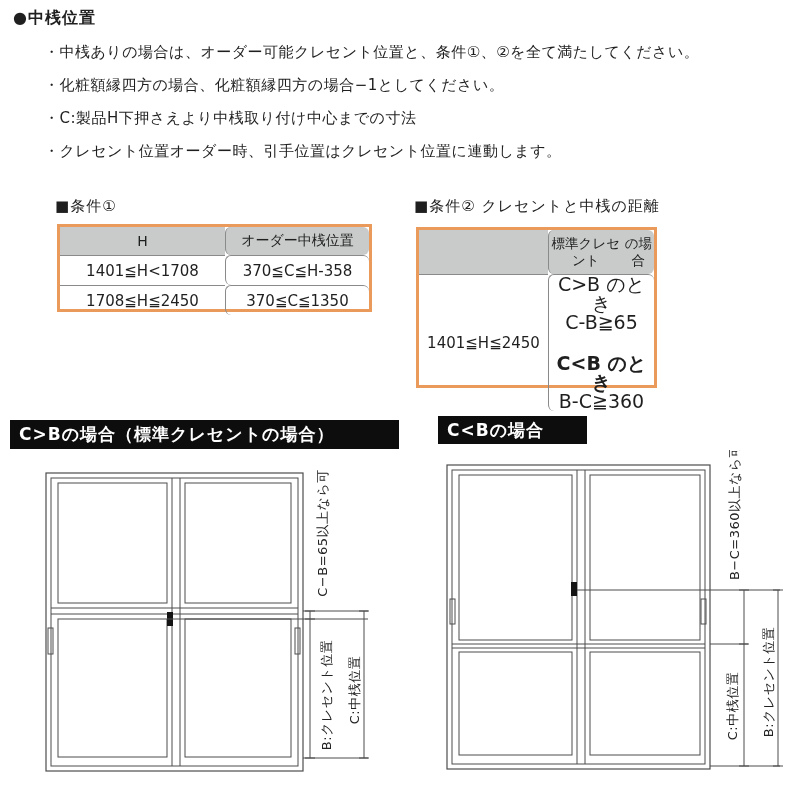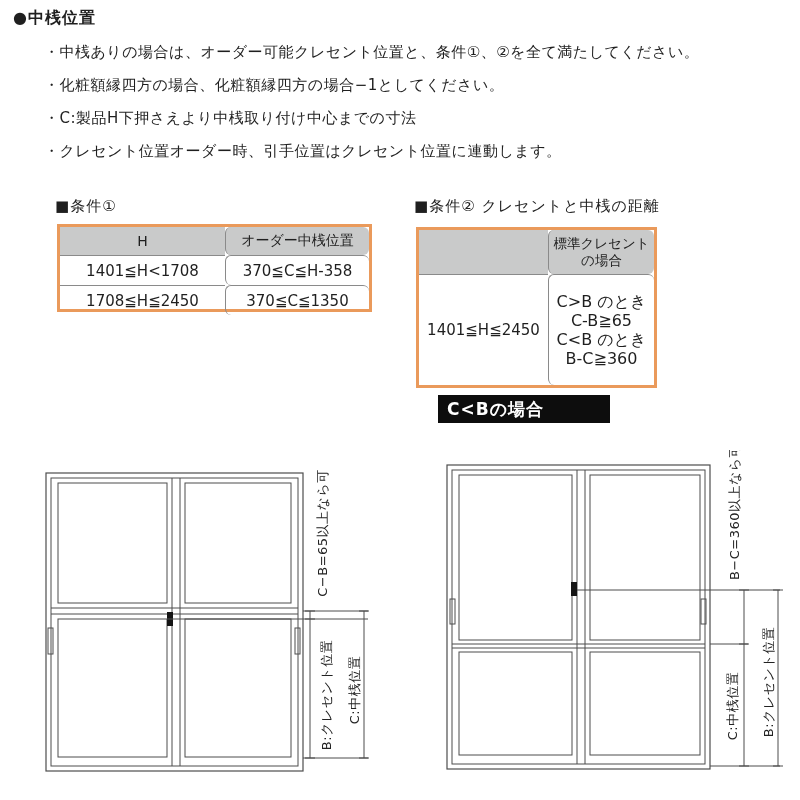--- a/index.html
+++ b/index.html
@@ -19,28 +19,28 @@
   .otable{border:3px solid #ea9a5b;background:#fff;display:grid;box-sizing:border-box;}
   .t1{left:57px;top:224px;width:315px;height:88px;
       grid-template-columns:165px 1fr;grid-template-rows:28px 30px 30px;}
   .t2{left:416px;top:227px;width:241px;height:161px;
       grid-template-columns:129px 1fr;grid-template-rows:44px 1fr;}
   .cell{display:flex;align-items:center;justify-content:center;font-size:15px;
         box-sizing:border-box;text-align:center;}
   .cell.hdr{background:#c9caca;font-size:14px;}
   .cell.vline{border-left:1px solid #8a8a8a;border-radius:6px;}
   .cell.hline{border-top:1px solid #8a8a8a;}
-  .hdr-twoline{display:flex;flex-direction:column;justify-content:space-between;line-height:17px;font-size:13.5px;}
-  .cond-lines{display:flex;flex-direction:column;justify-content:flex-end;line-height:19px;font-size:16px;}
-  .cond-gap{margin-top:0;}
+  .hdr-twoline{display:flex;justify-content:space-between;line-height:17px;font-size:13.5px;}
+  .cond-lines{display:flex;flex-direction:column;justify-content:flex-end;line-height:19px;font-size:19px;}
+  .cond-gap{margin-top:22px;font-weight:bold;}
   
   .bar{background:#0d0d0d;color:#fff;font-weight:bold;font-size:17px;
        display:flex;align-items:center;padding-left:9px;box-sizing:border-box;letter-spacing:1px;}
   .bar-left{left:10px;top:420px;width:389px;height:29px;}
-  .bar-right{left:438px;top:395px;width:172px;height:28px;}
+  .bar-right{left:438px;top:416px;width:149px;height:28px;}
   
   #diagram-svg{left:0;top:450px;}
   .dline{stroke:#4d4d4d;stroke-width:1.2;fill:none;}
   .dthin{stroke:#4d4d4d;stroke-width:1;fill:none;}
   .dfill{fill:#141414;stroke:none;}
   .dlabel{font-family:"DejaVu Sans","Liberation Sans",sans-serif;font-size:13px;fill:#222;letter-spacing:.5px;}
 </style>
 </head>
 <body>
 
@@ -78,20 +78,21 @@
     <div class="cell hline vline">
       <div class="cond-lines">
         <span>C&gt;B のとき</span>
         <span>C-B≧65</span>
         <span class="cond-gap">C&lt;B のとき</span>
         <span>B-C≧360</span>
       </div>
     </div>
   </div>
 
+  <div class="abs bar bar-left">C&gt;Bの場合（標準クレセントの場合）</div>
   <div class="abs bar bar-right">C&lt;Bの場合</div>
 
   <svg id="diagram-svg" class="abs" width="800" height="350" viewBox="0 450 800 350">
 
     <g>
 
       <rect class="dline" x="46" y="473" width="257" height="298"></rect>
       <rect class="dthin" x="51" y="478" width="247" height="288"></rect>
 
       <rect class="dthin" x="58" y="483" width="109" height="120"></rect>

